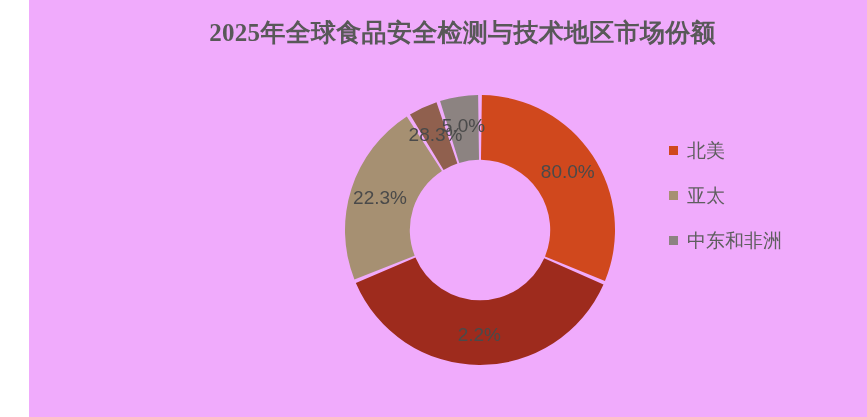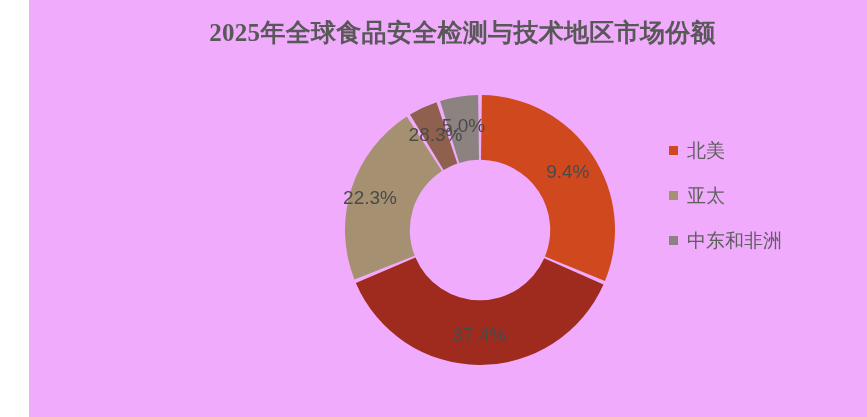--- a/index.html
+++ b/index.html
@@ -89,23 +89,23 @@
     <svg id="donut-svg" width="867" height="417" viewBox="0 0 867 417">
       <g id="slice-group">
           <path d="M 452.88 95.01 A 135 135 0 0 1 575.96 281.10 L 515.98 256.57 A 70.2 70.2 0 0 0 451.98 159.81 Z" fill="#D0481D"></path>
           <path d="M 574.48 284.56 A 135 135 0 0 1 326.84 283.01 L 386.44 257.56 A 70.2 70.2 0 0 0 515.21 258.37 Z" fill="#9E2B1D"></path>
           <path d="M 325.41 279.52 A 135 135 0 0 1 377.79 116.57 L 412.93 171.02 A 70.2 70.2 0 0 0 385.69 255.75 Z" fill="#A69072"></path>
           <path d="M 380.99 114.57 A 135 135 0 0 1 407.49 102.20 L 428.38 163.55 A 70.2 70.2 0 0 0 414.59 169.98 Z" fill="#90604E"></path>
           <path d="M 411.08 101.04 A 135 135 0 0 1 449.12 95.01 L 450.02 159.81 A 70.2 70.2 0 0 0 430.24 162.94 Z" fill="#8C8381"></path>
         </g>
     </svg>
     <div id="label-layer">
-        <div class="slice-label" style="left: 538.8px; top: 171.9px;">9.4%</div>
-        <div class="slice-label" style="left: 450.3px; top: 335.3px;">37.4%</div>
-        <div class="slice-label" style="left: 341px; top: 197.8px;">22.3%</div>
+        <div class="slice-label" style="left: 538.8px; top: 171.9px;">80.0%</div>
+        <div class="slice-label" style="left: 450.3px; top: 335.3px;">2.2%</div>
+        <div class="slice-label" style="left: 351px; top: 197.8px;">22.3%</div>
         <div class="slice-label" style="left: 406.5px; top: 134.6px;">28.3%</div>
         <div class="slice-label" style="left: 434.5px; top: 126px;">5.0%</div>
       </div>
   </div>
 
   <div id="legend">
       <div class="legend-item">
         <span class="legend-swatch" style="background: rgb(208, 72, 29);"></span>
         <span class="legend-label">北美</span>
       </div>

